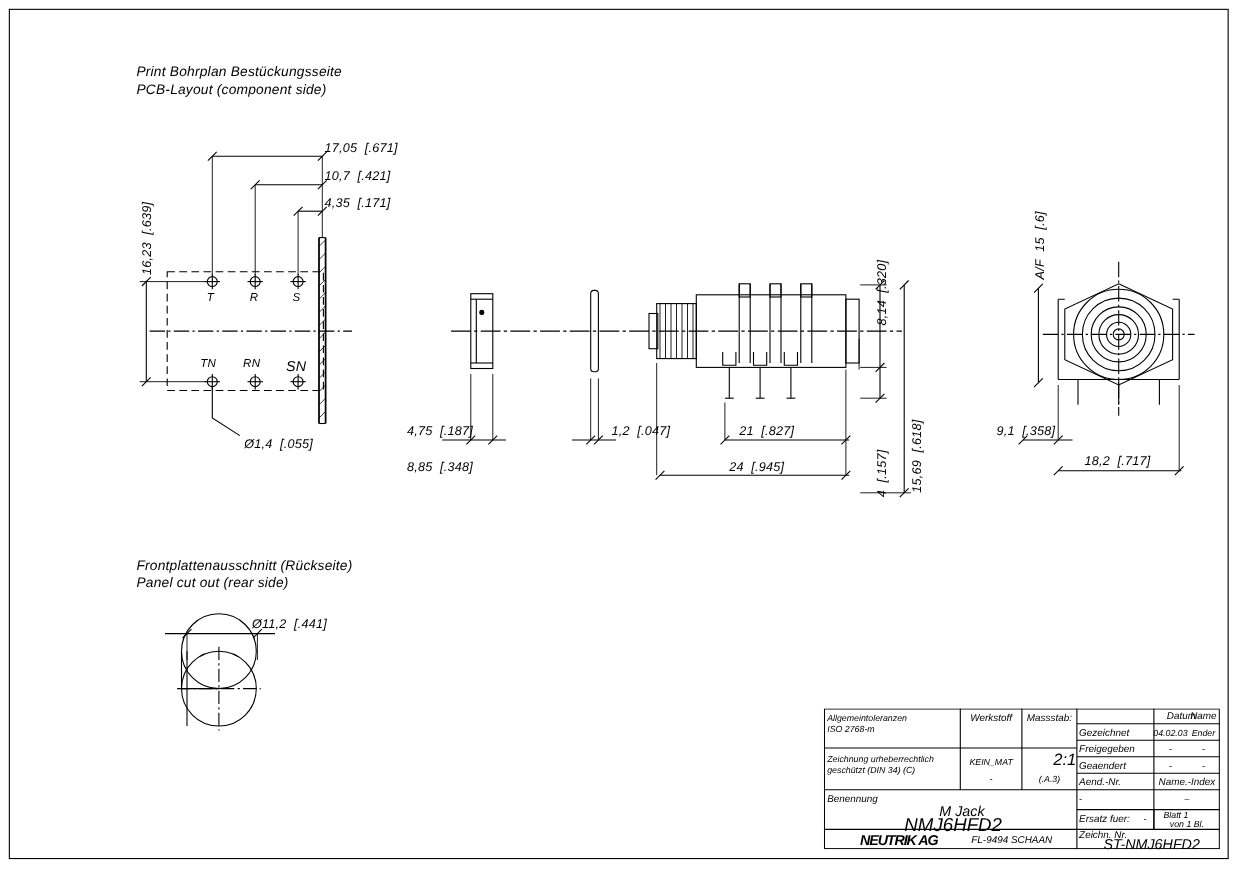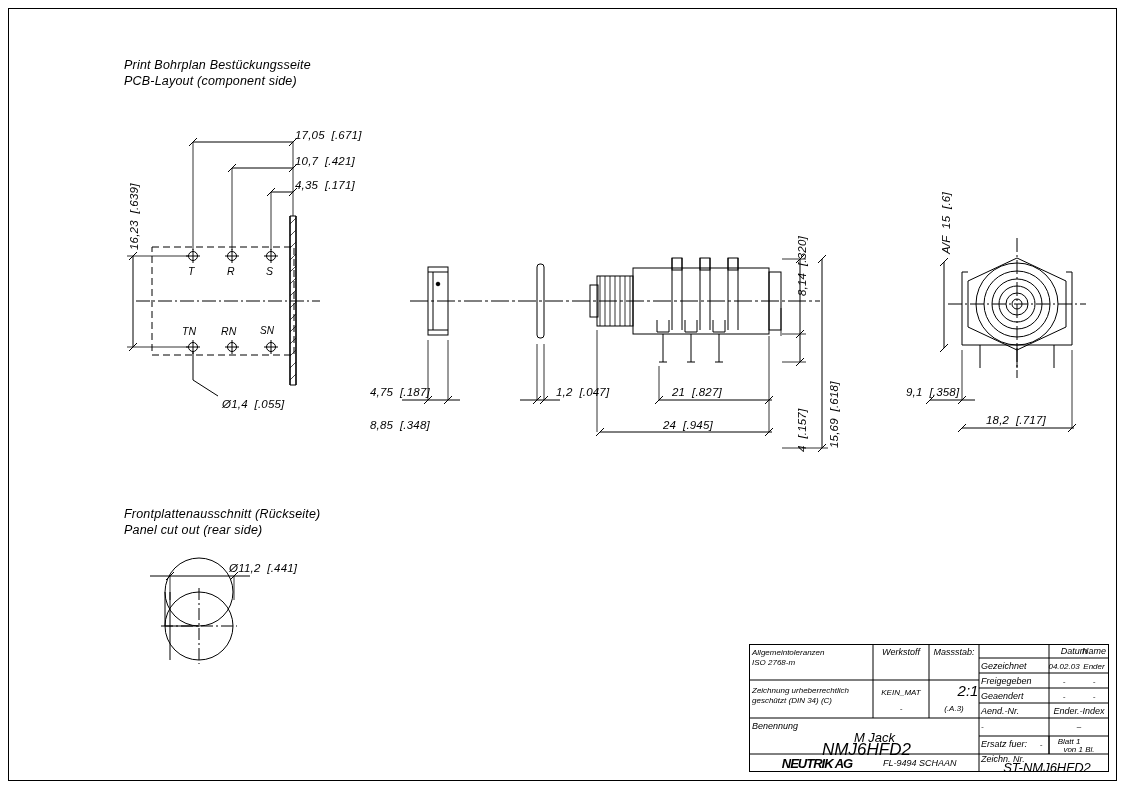--- a/index.html
+++ b/index.html
@@ -273,21 +273,21 @@
   <div class="t dim" style="left:295px;top:155px;">10,7  [.421]</div>
   <div class="t dim" style="left:295px;top:179px;">4,35  [.171]</div>
   <div class="t dim rot90" style="left:128px;top:250px;">16,23  [.639]</div>
   <div class="t dim" style="left:222px;top:398px;">Ø1,4  [.055]</div>
 
   <div class="t lbl" style="left:188px;top:265px;font-size:10.5px;">T</div>
   <div class="t lbl" style="left:227px;top:265px;font-size:10.5px;">R</div>
   <div class="t lbl" style="left:266px;top:265px;font-size:10.5px;">S</div>
   <div class="t lbl" style="left:182px;top:325px;font-size:10.5px;">TN</div>
   <div class="t lbl" style="left:221px;top:325px;font-size:10.5px;">RN</div>
-  <div class="t lbl" style="left:260px;top:325px;font-size:10px;">SN</div>
+  <div class="t lbl" style="left:260px;top:325px;font-size:13px;">SN</div>
 
   <div class="t dim" style="left:370px;top:386px;">4,75  [.187]</div>
   <div class="t dim" style="left:370px;top:419px;">8,85  [.348]</div>
   <div class="t dim" style="left:556px;top:386px;">1,2  [.047]</div>
   <div class="t dim" style="left:672px;top:386px;">21  [.827]</div>
   <div class="t dim" style="left:663px;top:419px;">24  [.945]</div>
   <div class="t dim rot90" style="left:796px;top:296px;">8,14  [.320]</div>
   <div class="t dim rot90" style="left:796px;top:452px;">4  [.157]</div>
   <div class="t dim rot90" style="left:828px;top:448px;">15,69  [.618]</div>
 
@@ -350,21 +350,21 @@
 
     <div class="cell ttxt-b" style="left:232px;top:31px;width:66px;height:12px;justify-content:flex-start;">Freigegeben</div>
     <div class="cell ttxt" style="left:300px;top:31px;width:30px;height:12px;">-</div>
     <div class="cell ttxt" style="left:330px;top:31px;width:30px;height:12px;">-</div>
 
     <div class="cell ttxt-b" style="left:232px;top:46px;width:66px;height:12px;justify-content:flex-start;">Geaendert</div>
     <div class="cell ttxt" style="left:300px;top:46px;width:30px;height:12px;">-</div>
     <div class="cell ttxt" style="left:330px;top:46px;width:30px;height:12px;">-</div>
 
     <div class="cell ttxt-b" style="left:232px;top:61px;width:59px;height:12px;justify-content:flex-start;text-align:center;">Aend.-Nr.</div>
-    <div class="cell ttxt-b" style="left:302px;top:61px;width:56px;height:12px;">Ender.-Index</div>
+    <div class="cell ttxt-b" style="left:302px;top:61px;width:56px;height:12px;">Name.-Index</div>
     <div class="cell ttxt" style="left:232px;top:76px;width:20px;height:12px;justify-content:flex-start;">-</div>
     <div class="cell ttxt" style="left:302px;top:76px;width:56px;height:12px;">–</div>
 
     <div class="cell ttxt-b" style="left:232px;top:94px;width:66px;height:12px;justify-content:flex-start;">Ersatz fuer:</div>
     <div class="cell ttxt" style="left:285px;top:94px;width:14px;height:12px;">-</div>
     <div class="cell ttxt" style="left:292px;top:92px;width:56px;height:10px;">Blatt 1</div>
     <div class="cell ttxt" style="left:302px;top:100px;width:56px;height:10px;">von 1 Bl.</div>
 
     <div class="cell ttxt-b" style="left:232px;top:110px;width:60px;height:10px;justify-content:flex-start;">Zeichn. Nr.</div>
     <div class="cell" style="left:236px;top:117px;width:124px;height:12px;font-size:13px;font-style:italic;">ST-NMJ6HFD2</div>

